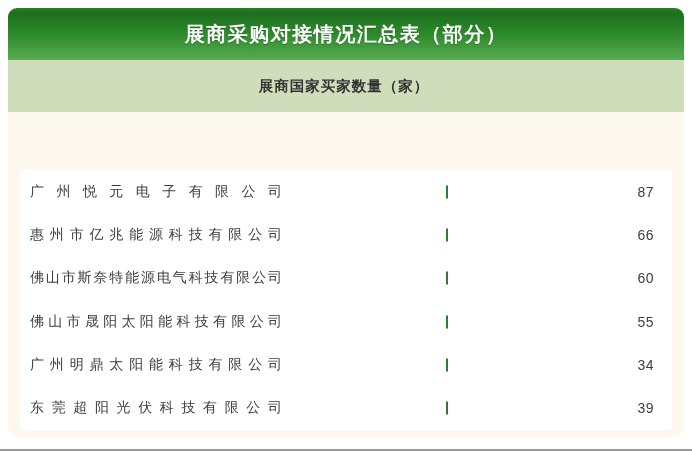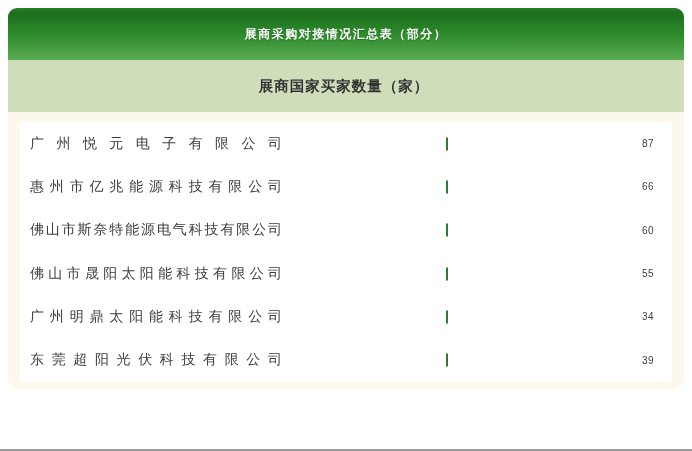--- a/index.html
+++ b/index.html
@@ -19,21 +19,21 @@
     overflow: hidden;
     background: #fdf8ed;
   }
   .title-bar {
     height: 52px;
     background: linear-gradient(180deg, #25812a 0%, #1d6e1e 10%, #2e8c2c 52%, #5aab52 100%);
     display: flex;
     align-items: center;
     justify-content: center;
     color: #ffffff;
-    font-size: 12px;
+    font-size: 20px;
     font-weight: bold;
     letter-spacing: 1.5px;
     text-shadow: 0 1px 1px rgba(0,0,0,0.25);
   }
   .col-header {
     height: 52px;
     background: #d0ddba;
     display: flex;
     align-items: center;
     justify-content: center;
@@ -44,20 +44,21 @@
     font-weight: bold;
     letter-spacing: 1px;
   }
   .body-area {
     padding: 10px 12px 7px 12px;
     background: #fdf8ed;
   }
   .rows-panel {
     background: #ffffff;
     border-radius: 2px;
+    margin-top: 48px;
   }
   .row {
     position: relative;
     height: 43.3px;
     display: flex;
     align-items: center;
     padding: 0 18px 0 10px;
     box-sizing: border-box;
   }
   .company {
@@ -73,21 +74,21 @@
     position: absolute;
     left: 426px;
     top: 50%;
     transform: translateY(-50%);
     width: 2px;
     height: 13px;
     background: #2d7c30;
   }
   .num {
     margin-left: auto;
-    font-size: 10px;
+    font-size: 14px;
     color: #3d3d3d;
     letter-spacing: 0.5px;
   }
   .bottom-line {
     position: absolute;
     left: 0; bottom: 0;
     width: 692px;
     height: 2px;
     background: #9a9a9a;
   }

